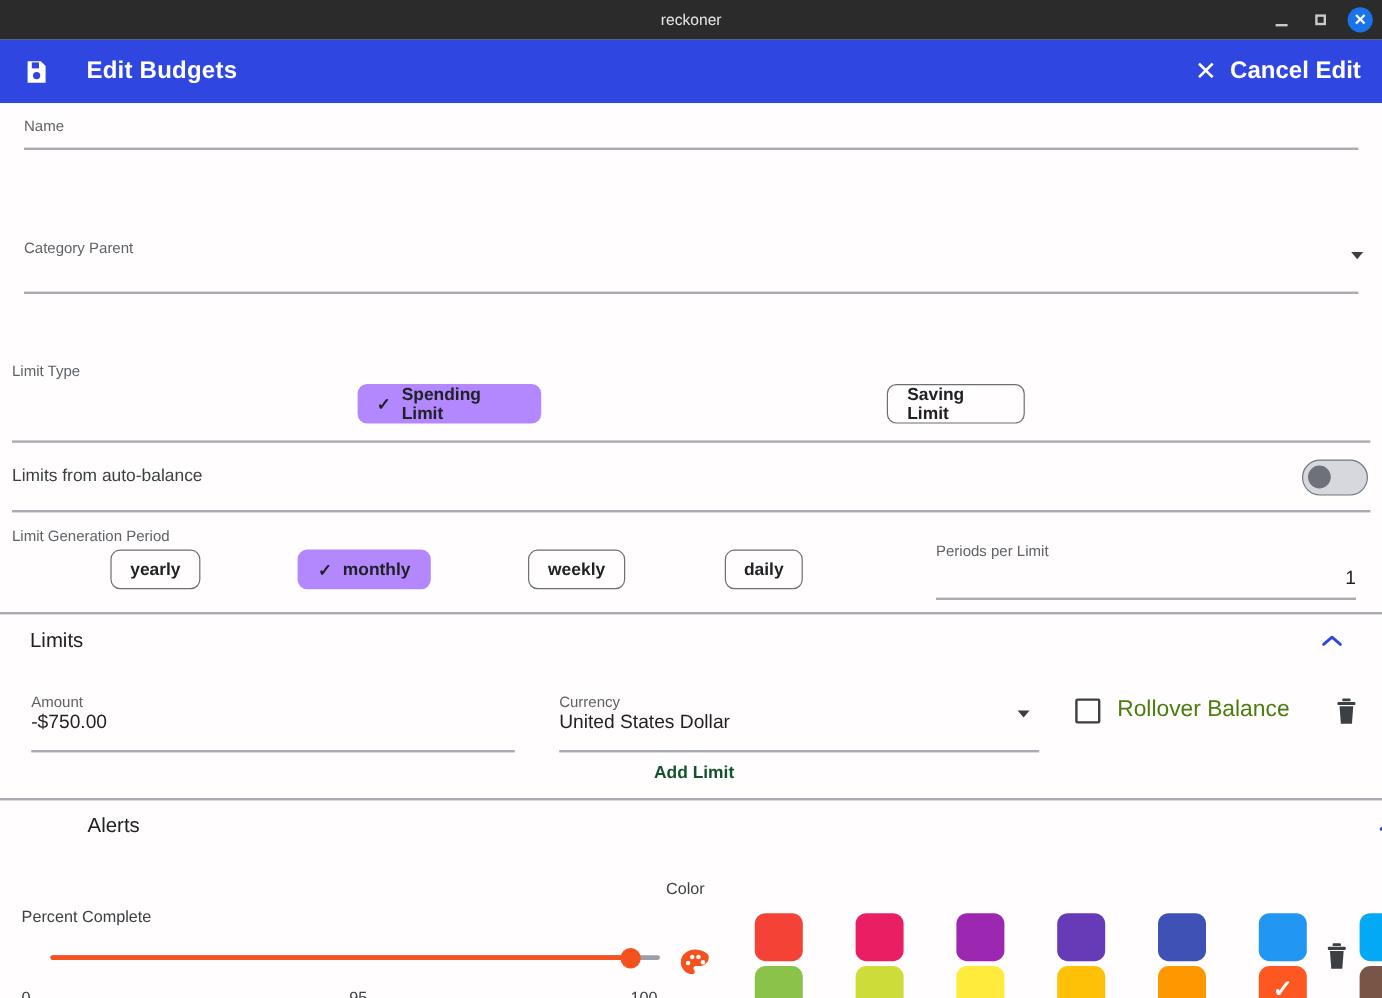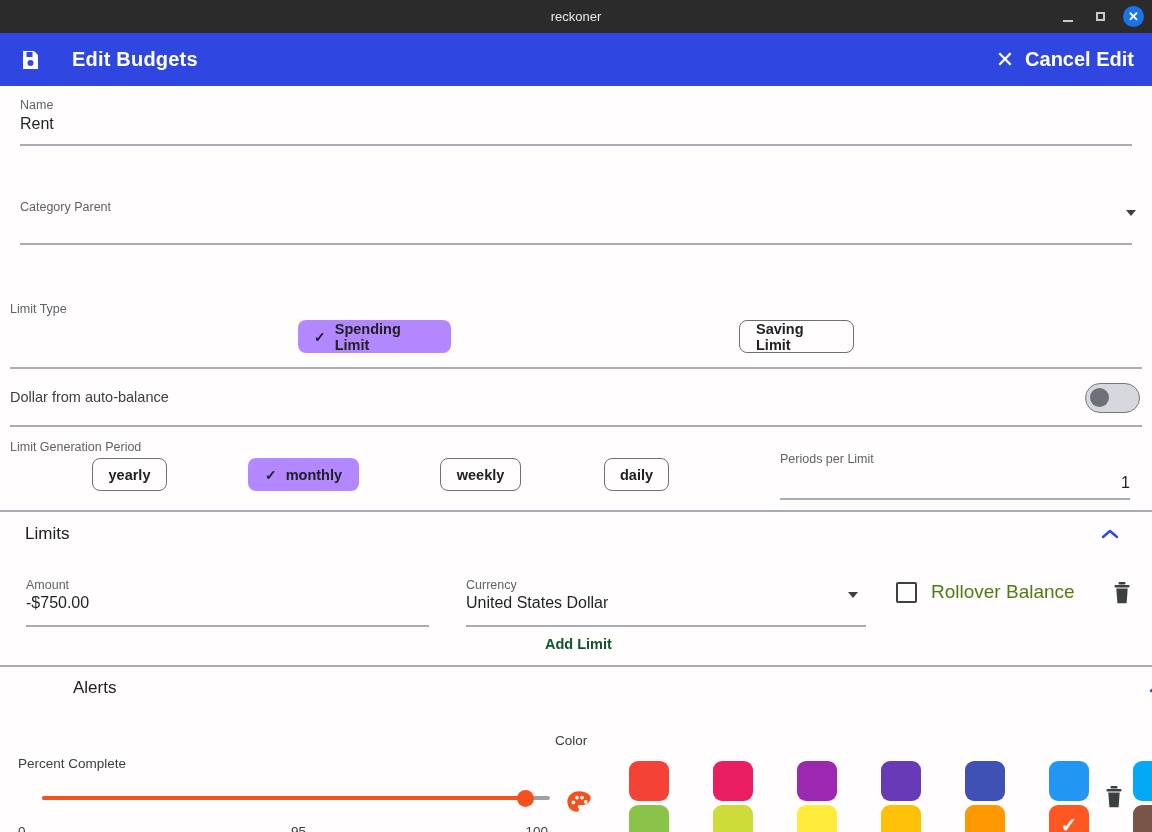--- a/index.html
+++ b/index.html
@@ -383,41 +383,40 @@
   <div class="appbar-cancel">
     <span class="x-glyph">✕</span>
     <span>Cancel Edit</span>
   </div>
 </div>
 
 <div class="content">
 
   <div class="field-row name-field">
     <div class="flabel">Name</div>
-    <div class="fvalue">Rent</div>
     <div class="underline"></div>
   </div>
 
   <div class="field-row cat-field">
     <div class="flabel">Category Parent</div>
     <div class="caret-down"></div>
     <div class="underline"></div>
   </div>
 
   <div class="flabel limittype-label">Limit Type</div>
   <div class="chip chip-selected chip-spending">
     <span class="tick">✓</span>
     <span>Spending Limit</span>
   </div>
   <div class="chip chip-plain chip-saving">
     <span>Saving Limit</span>
   </div>
   <div class="sep-line" style="left:10px; top:281px; width:1132px;"></div>
 
-  <div class="exclude-label">Dollar from auto-balance</div>
+  <div class="exclude-label">Limits from auto-balance</div>
   <div class="toggle">
     <div class="toggle-knob"></div>
   </div>
   <div class="sep-line" style="left:10px; top:339px; width:1132px;"></div>
 
   <div class="flabel lgp-label">Limit Generation Period</div>
   <div class="chip chip-plain chip-yearly">
     <span>yearly</span>
   </div>
   <div class="chip chip-selected chip-monthly">

